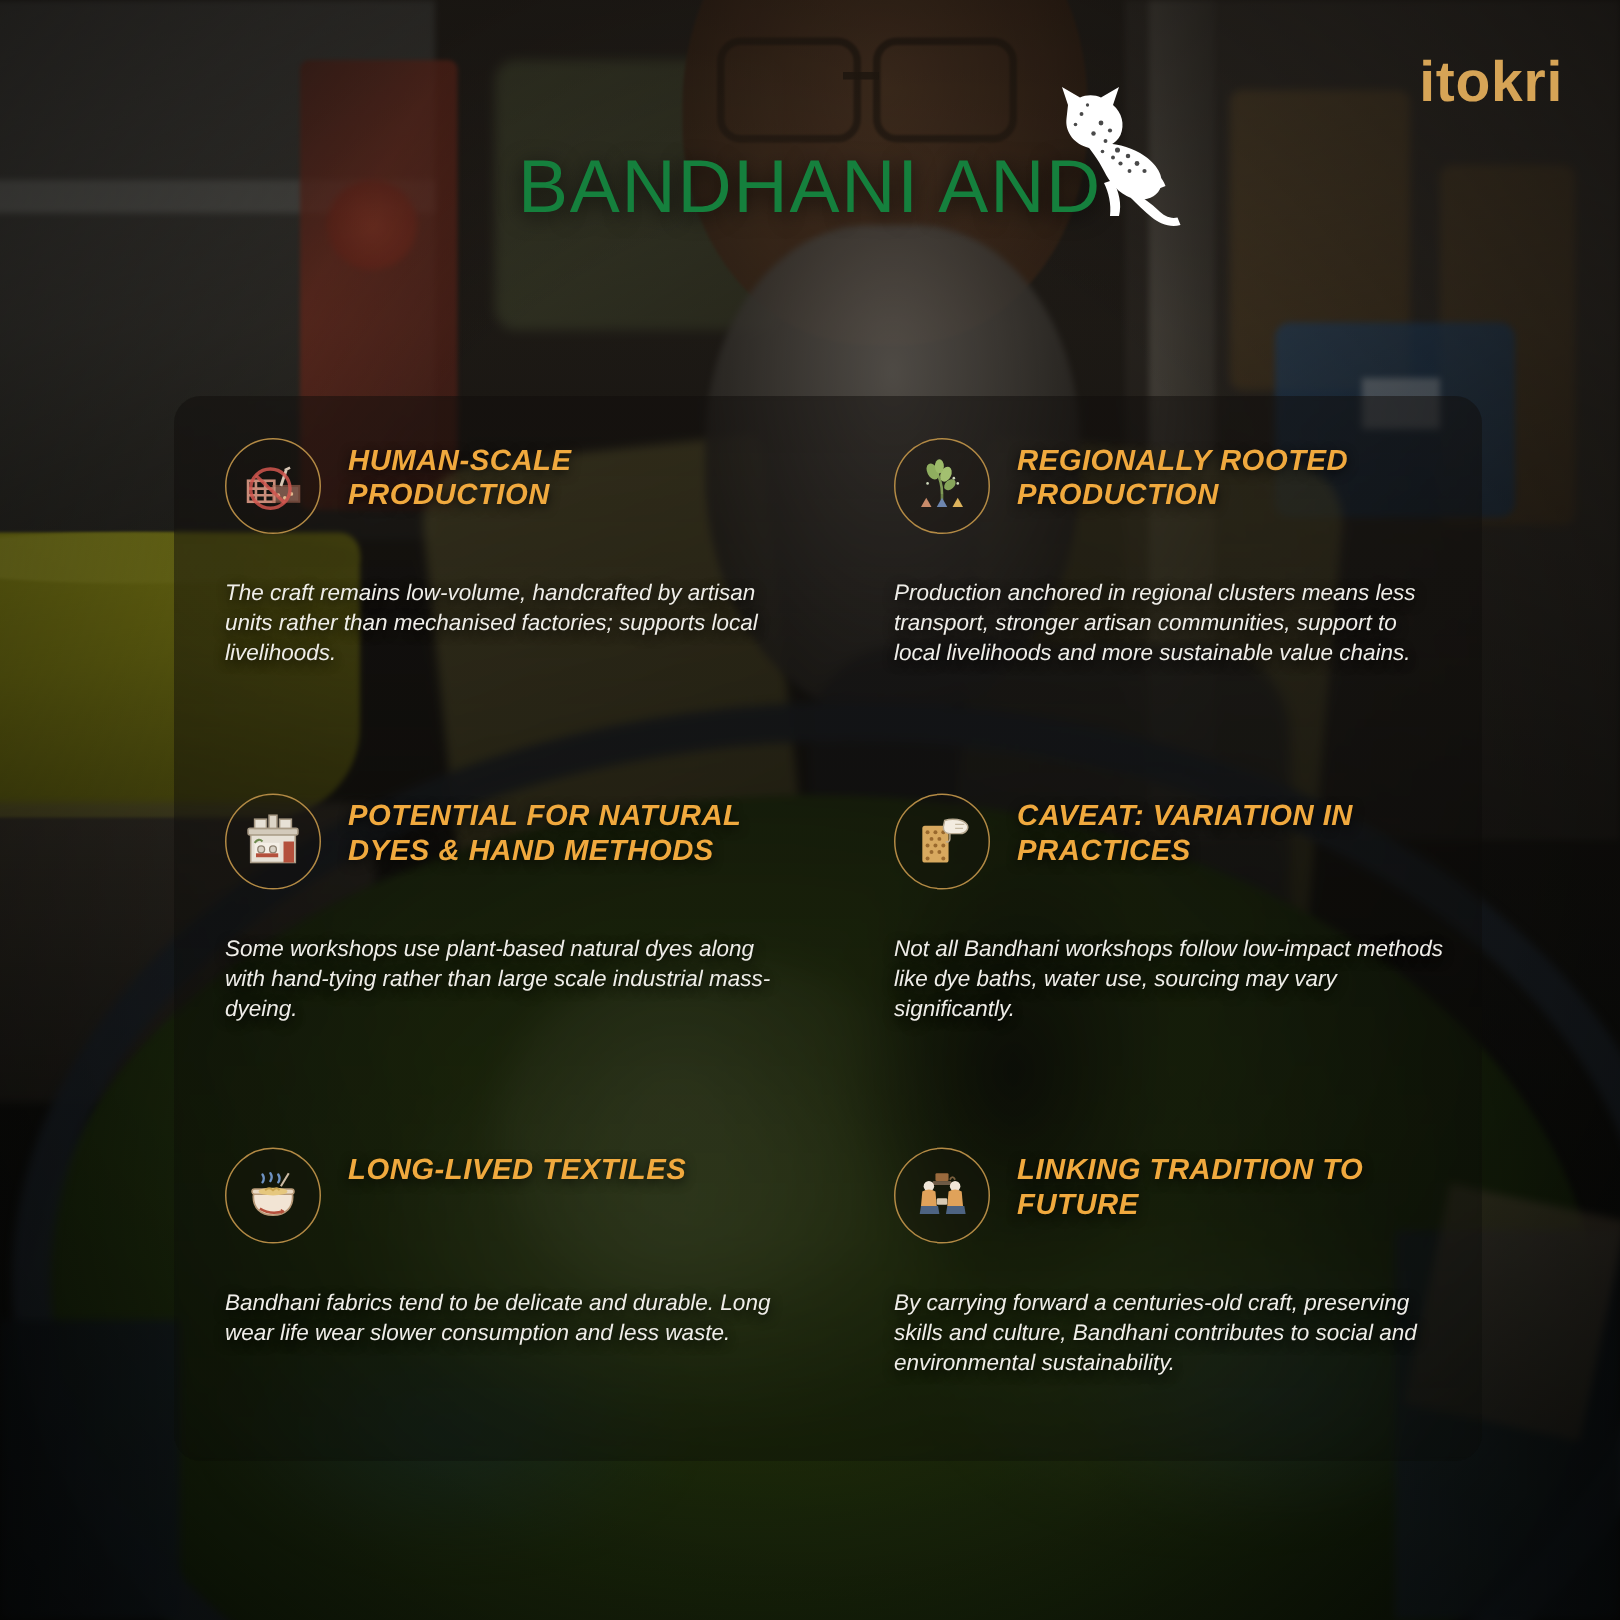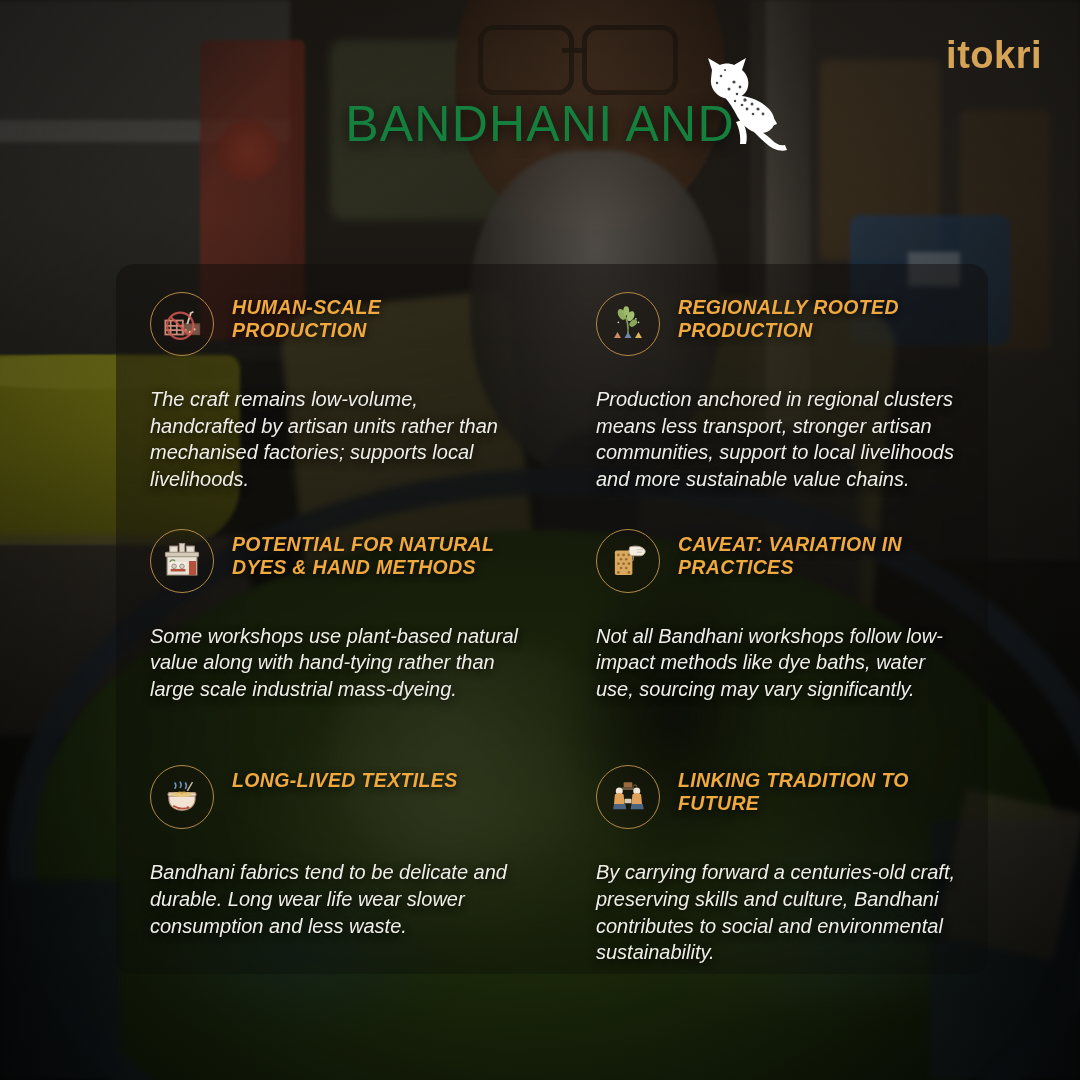--- a/index.html
+++ b/index.html
@@ -230,21 +230,21 @@
   .card-title{
     margin:4px 0 0 0;
     color:#F0A93E;font-size:19.5px;font-weight:800;letter-spacing:.35px;
     line-height:1.18;text-transform:uppercase;
     text-shadow:0 2px 7px rgba(0,0,0,.8);
     max-width:268px;
   }
 
   .card-body{
     margin:30px 0 0 0;
-    color:#EFEDE8;font-size:20px;line-height:1.33;font-weight:400;
+    color:#EFEDE8;font-size:15px;line-height:1.33;font-weight:400;
     text-shadow:0 2px 8px rgba(0,0,0,.9);
     max-width:392px;
   }
   .cell.right .card-body{max-width:400px;}
   .cell.right .card-title{max-width:250px;}
 </style>
 </head>
 <body>
 
 <div class="canvas">
@@ -389,21 +389,21 @@
               <rect x="32" y="24" width="8" height="16" fill="#b4503c"></rect>
               <rect x="10" y="25" width="19" height="11" fill="#f4efe6"></rect>
               <circle cx="15" cy="30" r="2.6" fill="#d9d2c6" stroke="#8e8271" stroke-width="1"></circle>
               <circle cx="24" cy="30" r="2.6" fill="#d9d2c6" stroke="#8e8271" stroke-width="1"></circle>
               <rect x="11" y="33" width="17" height="3" fill="#b4503c"></rect>
               <path d="M10 25 q3-4 6-1" stroke="#6d8a4e" stroke-width="1.6" fill="none"></path>
             </svg>
           </div>
           <h3 class="card-title">POTENTIAL FOR NATURAL DYES &amp; HAND METHODS</h3>
         </div>
-        <p class="card-body">Some workshops use plant-based natural value along with hand-tying rather than large scale industrial mass-dyeing.</p>
+        <p class="card-body">Some workshops use plant-based natural dyes along with hand-tying rather than large scale industrial mass-dyeing.</p>
       </div>
 
       <div class="cell right">
         <div class="cell-head">
           <div class="icon-badge">
             <svg viewBox="0 0 48 48">
               <rect x="9" y="12" width="20" height="28" rx="2" fill="#d8a95f"></rect>
               <g fill="#8a5a22" opacity=".8">
                 <circle cx="13" cy="17" r="1.5"></circle>
                   <circle cx="19" cy="17" r="1.5"></circle>

